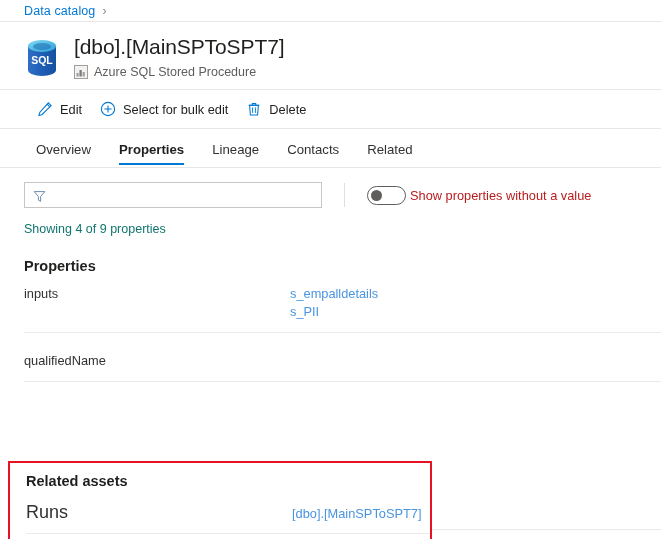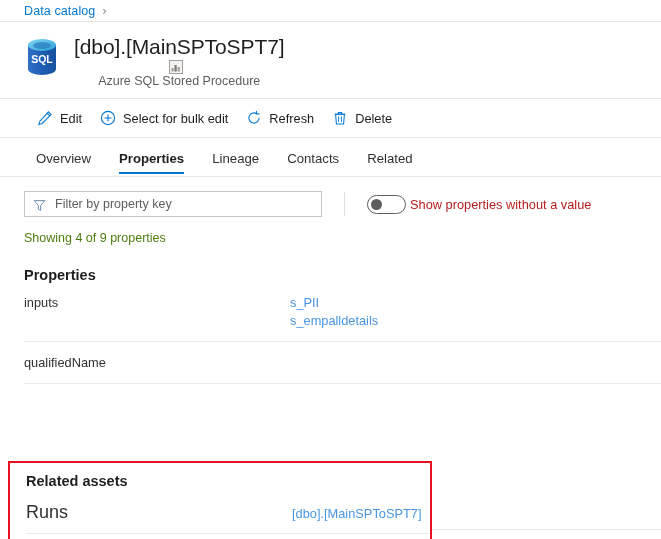--- a/index.html
+++ b/index.html
@@ -24,31 +24,31 @@
     color: #0078d4; font-size: 12.5px; cursor: pointer;
     text-decoration: none; letter-spacing: .1px;
   }
   .crumb-sep {
     color: #8a8886; font-size: 12px; margin-left: 7px;
     font-family: "Liberation Sans", sans-serif;
   }
 
   
   .title-block {
-    display: flex; align-items: flex-start;
+    display: flex; align-items: center;
     padding: 12px 0 10px 22px;
   }
   .sqlicon { width: 40px; height: 42px; margin-top: 2px; flex: 0 0 auto; }
   .title-text { margin-left: 12px; }
   .asset-title {
     font-size: 21px; font-weight: 400; color: #201f1e;
     line-height: 26px; letter-spacing: -.1px;
   }
   .asset-sub {
-    display: flex; align-items: center;  flex-direction: column;
+    display: flex; align-items: center; margin-top: 5px;
   }
   .sub-icon {
     width: 14px; height: 14px; flex: 0 0 auto; margin-right: 6px;
   }
   .asset-sub-label { font-size: 12.5px; color: #605e5c; }
 
   .hr { border-bottom: 1px solid #e6e6e6; width: 100%; }
 
   
   .cmdbar {
@@ -107,32 +107,32 @@
     flex: 0 0 auto;
   }
   .toggle .knob {
     position: absolute; left: 3px; top: 3px;
     width: 11px; height: 11px; border-radius: 50%;
     background: #605e5c;
   }
   .toggle-label { font-size: 12.8px; color: #b91c1c; margin-left: 4px; }
 
   .showing {
-    font-size: 12.5px; color: #4d7c0f;
+    font-size: 12.5px; color: #0f766e;
     padding: 14px 0 0 24px;
   }
 
   
   .section-title {
     font-size: 14.5px; font-weight: bold; color: #201f1e;
     padding: 22px 0 0 24px;
   }
   .proprow {
     display: flex; align-items: flex-start;
-    margin: 0 0 1px 24px;
+    margin: 0 0 8px 24px;
     border-bottom: 1px solid #edebe9;
     padding: 11px 0 11px 0;
     min-height: 22px;
   }
   .proprow:first-of-type { border-top: none; }
   .prop-key {
     width: 266px; flex: 0 0 266px;
     font-size: 12.8px; color: #323130; line-height: 18px;
   }
   .prop-vals { display: flex; flex-direction: column; }
@@ -233,29 +233,20 @@
     <div class="cmd">
       <span class="cmd-icon">
         <svg viewBox="0 0 16 16" width="16" height="16">
           <circle cx="8" cy="8" r="6.6" fill="none" stroke="#0078d4" stroke-width="1.1"></circle>
           <path d="M8 4.4 V11.6 M4.4 8 H11.6" stroke="#0078d4" stroke-width="1.1"></path>
         </svg>
       </span>
       <span class="cmd-label">Select for bulk edit</span>
     </div>
 
-    <div class="cmd">
-      <span class="cmd-icon">
-        <svg viewBox="0 0 16 16" width="16" height="16">
-          <path d="M13.1 8 A5.1 5.1 0 1 1 10.4 3.5" fill="none" stroke="#0078d4" stroke-width="1.1" stroke-linecap="round"></path>
-          <path d="M10.4 1.2 10.4 3.9 13.1 3.9" fill="none" stroke="#0078d4" stroke-width="1.1" stroke-linecap="round" stroke-linejoin="round"></path>
-        </svg>
-      </span>
-      <span class="cmd-label">Refresh</span>
-    </div>
 
     <div class="cmd">
       <span class="cmd-icon">
         <svg viewBox="0 0 16 16" width="16" height="16">
           <path d="M3.6 4.3 H12.4 L11.6 14 H4.4 Z" fill="none" stroke="#0078d4" stroke-width="1.05"></path>
           <path d="M2.6 4.3 H13.4" stroke="#0078d4" stroke-width="1.05"></path>
           <path d="M6.3 4.3 V2.6 H9.7 V4.3" fill="none" stroke="#0078d4" stroke-width="1.05"></path>
           <path d="M6.6 6.4 V11.9 M9.4 6.4 V11.9" stroke="#0078d4" stroke-width=".95"></path>
         </svg>
       </span>
@@ -284,40 +275,39 @@
   </div>
   <div class="hr"></div>
 
   <div class="filterrow">
     <div class="filterbox">
       <span class="funnel">
         <svg viewBox="0 0 13 13" width="13" height="13">
           <path d="M1.2 1.6 H11.8 L7.6 6.5 V11.4 L5.4 10.1 V6.5 Z" fill="none" stroke="#6f8dad" stroke-width="1"></path>
         </svg>
       </span>
-      <input type="text" value="" placeholder="Filter by property key" style="">
     </div>
     <div class="vsep"></div>
     <div class="toggle-wrap">
       <div class="toggle">
         <div class="knob"></div>
       </div>
       <span class="toggle-label">Show properties without a value</span>
     </div>
   </div>
 
   <div class="showing">Showing 4 of 9 properties</div>
 
   <div class="section-title">Properties</div>
 
   <div class="proprow">
     <div class="prop-key">inputs</div>
     <div class="prop-vals">
+      <span class="prop-val-link">s_empalldetails</span>
       <span class="prop-val-link">s_PII</span>
-      <span class="prop-val-link">s_empalldetails</span>
     </div>
   </div>
 
 
   <div class="proprow">
     <div class="prop-key">qualifiedName</div>
     <div class="prop-vals"></div>
   </div>
 
   <div class="related-box">

